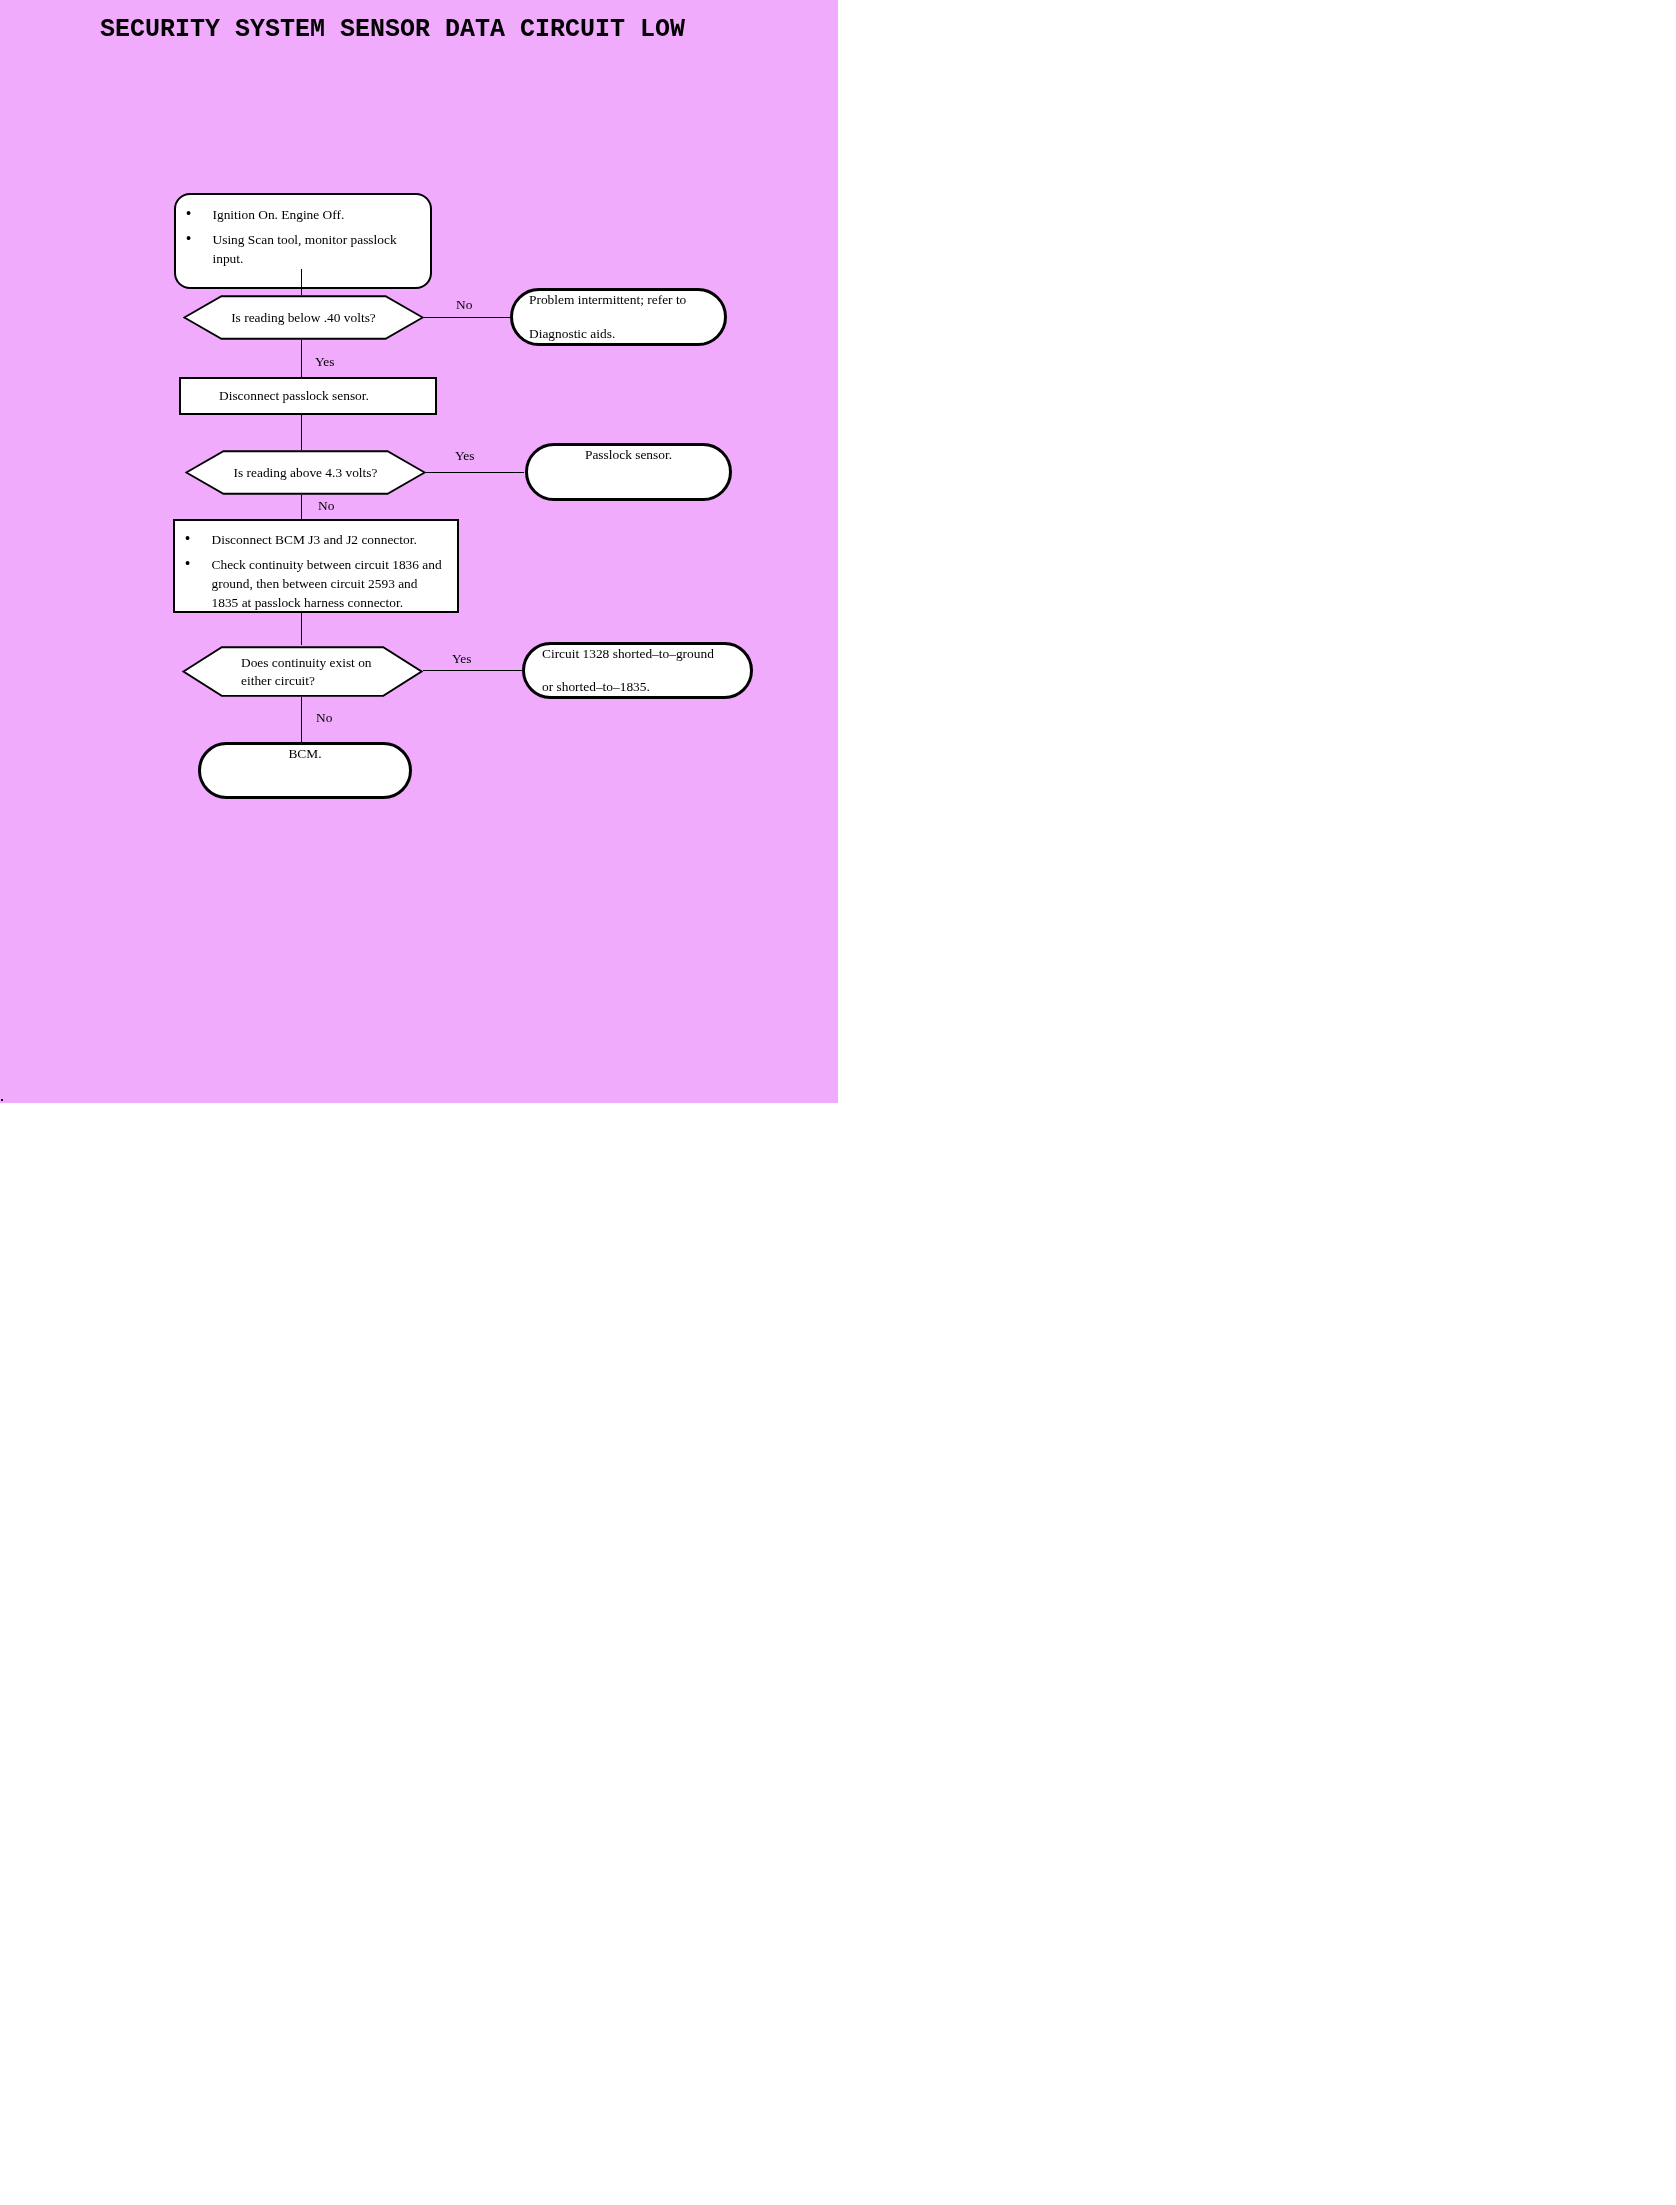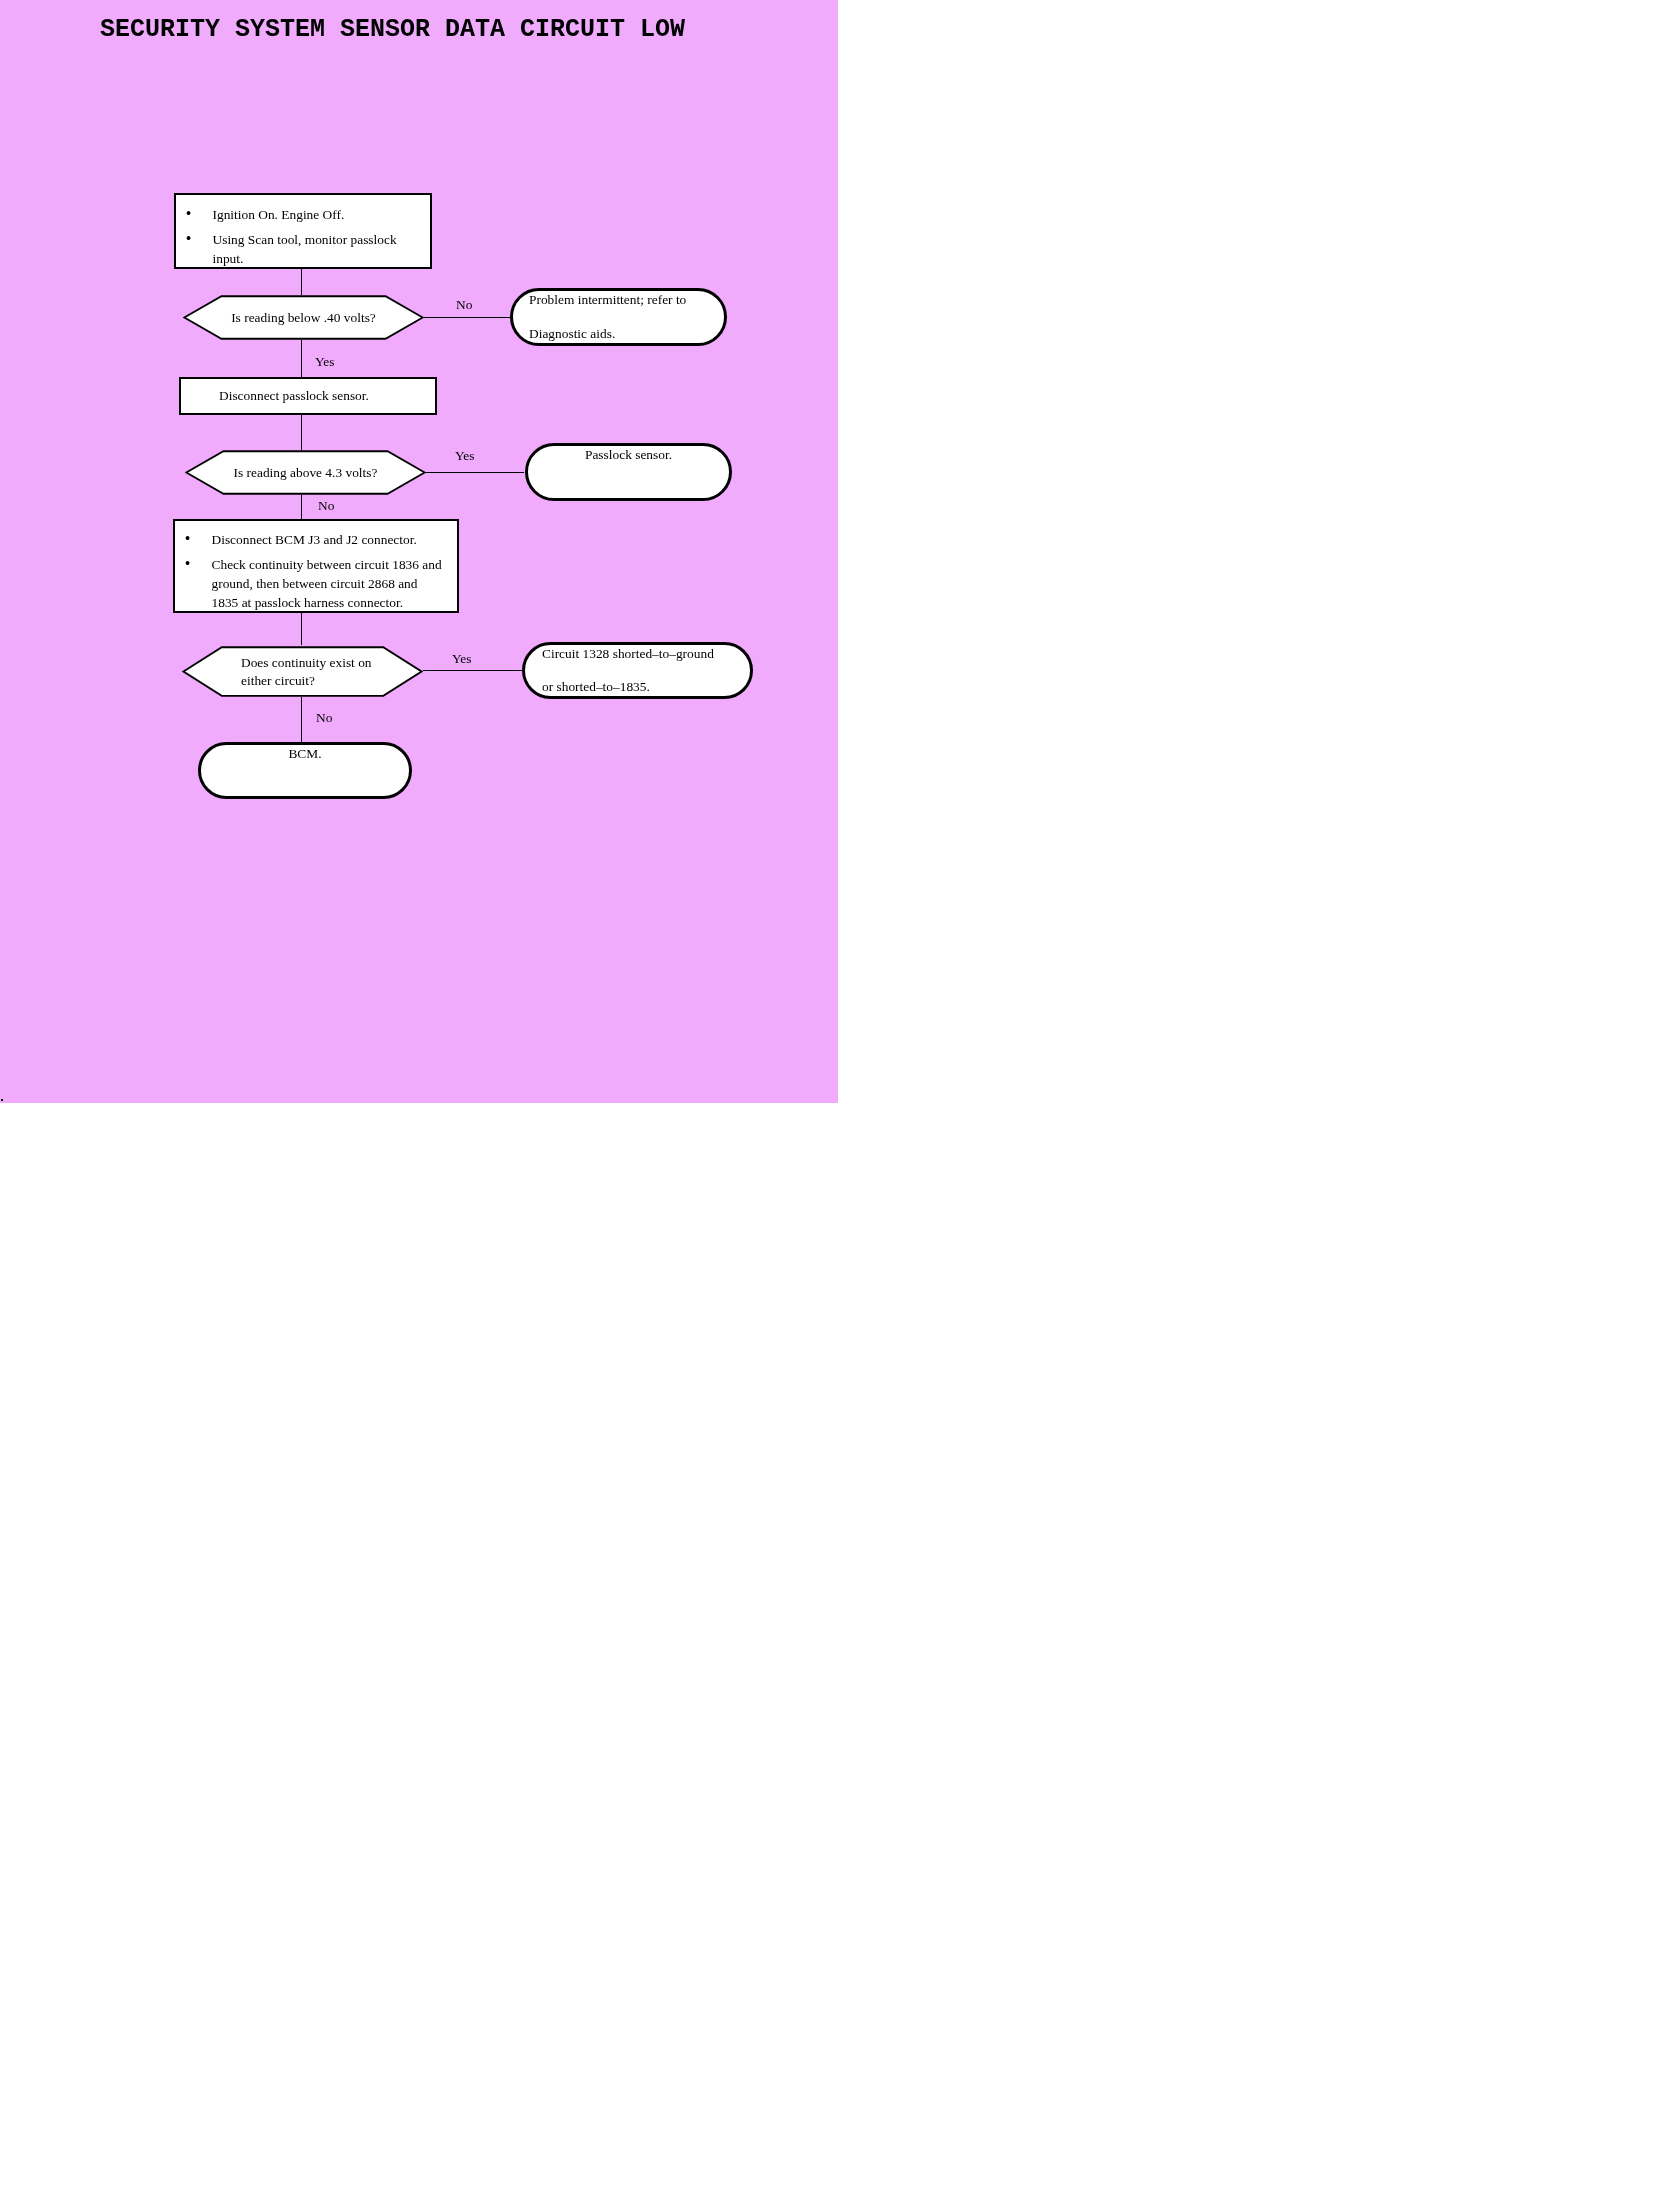--- a/index.html
+++ b/index.html
@@ -80,21 +80,21 @@
     background: #000000;
   }
 </style>
 </head>
 <body>
 
 <div class="page">
 
   <div class="title">SECURITY SYSTEM SENSOR DATA CIRCUIT LOW</div>
 
-  <div class="node rect" style="left:174px; top:193px; width:258px; height:76px;">
+  <div class="node rect" style="left:174px; top:193px; width:258px; height:96px;border-radius:16px;">
     <ul class="bullets">
       <li>
         <span class="ln">Ignition On. Engine Off.</span>
       </li>
       <li>
         <span class="ln">Using Scan tool, monitor passlock</span>
         <span class="ln">input.</span>
       </li>
     </ul>
   </div>
@@ -142,21 +142,21 @@
   <div class="vline" style="left:301px; top:495px; height:24px;"></div>
   <div class="edge-label" style="left:318px; top:498px;">No</div>
 
   <div class="node rect" style="left:173px; top:519px; width:286px; height:94px;">
     <ul class="bullets" style="padding-top:8.5px;">
       <li>
         <span class="ln">Disconnect BCM J3 and J2 connector.</span>
       </li>
       <li>
         <span class="ln">Check continuity between circuit 1836 and</span>
-        <span class="ln">ground, then between circuit 2868 and</span>
+        <span class="ln">ground, then between circuit 2593 and</span>
         <span class="ln">1835 at passlock harness connector.</span>
       </li>
     </ul>
   </div>
 
   <div class="vline" style="left:301px; top:613px; height:32px;"></div>
 
   <div class="hexwrap node" style="left:182px; top:646px; width:241px; height:51px;">
     <svg width="241" height="51" viewBox="0 0 396 84">
       <polygon points="2,42 65,2 331,2 394,42 331,82 65,82" fill="#ffffff" stroke="#000000" stroke-width="3"></polygon>

